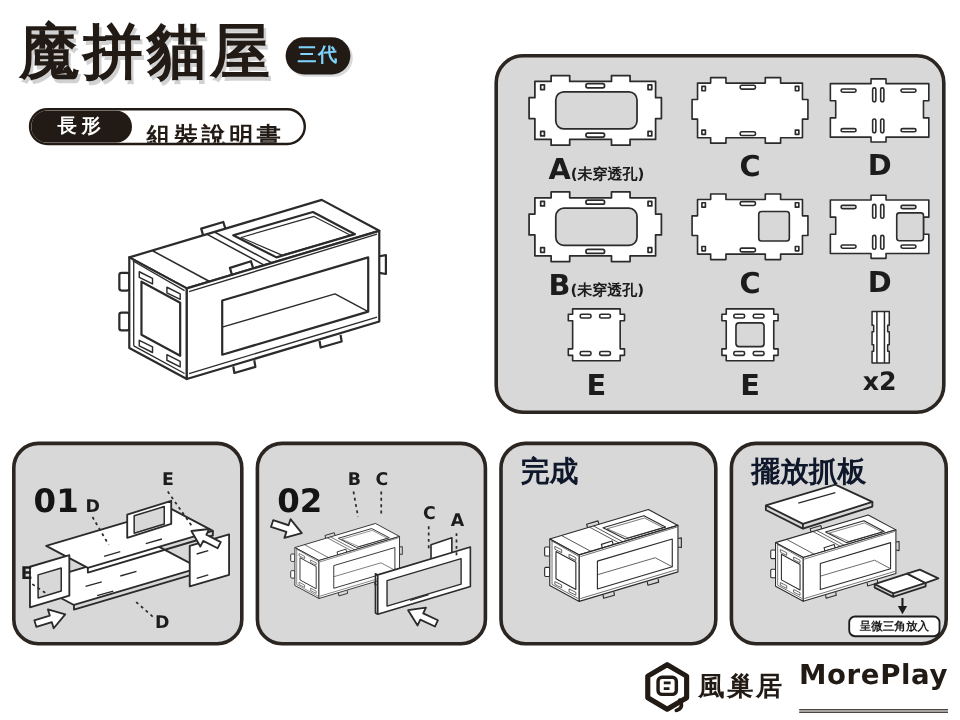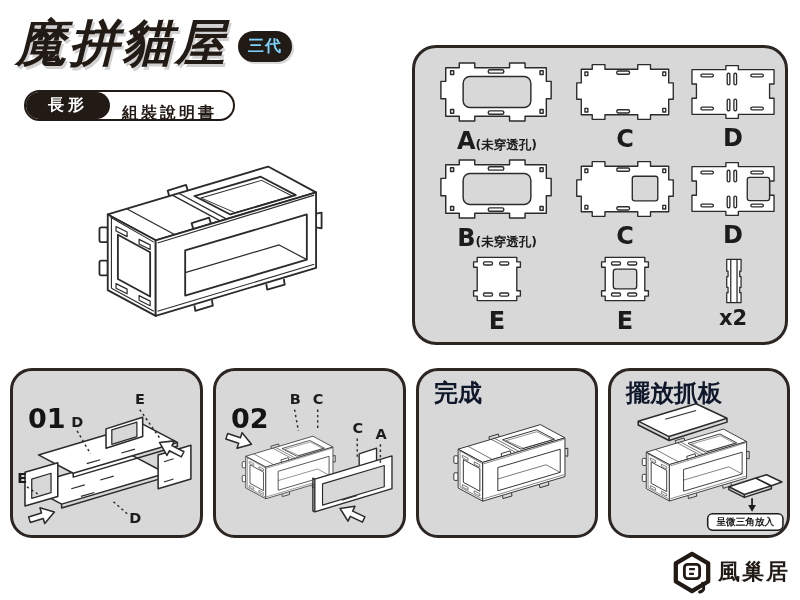--- a/index.html
+++ b/index.html
@@ -2,29 +2,29 @@
 <html><head>
 <meta charset="utf-8">
 <style>
   html,body{margin:0;padding:0;background:#fff;}
   .page{position:relative;width:800px;height:600px;background:#ffffff;overflow:hidden;
         font-family:"DejaVu Sans","Liberation Sans",sans-serif;color:#221a14;}
   
   .hdr{position:absolute;left:16px;top:18px;}
   .title-row{display:flex;align-items:flex-end;gap:10px;}
   .big-title{font-size:50px;font-weight:900;letter-spacing:3px;line-height:1;margin:0;
-             text-shadow:2px 3px 0 rgba(0,0,0,.18);font-style:italic;}
+             text-shadow:2px 3px 0 rgba(0,0,0,.18);}
   .gen-badge{display:inline-block;background:#221a14;color:#7dd3fc;font-size:16px;font-weight:800;
              padding:5px 10px;border-radius:999px;margin-bottom:6px;letter-spacing:1px;
              box-shadow:2px 2px 0 rgba(0,0,0,.15);}
   .tag-pill{position:absolute;left:8px;top:72px;display:flex;align-items:stretch;
             border:2.5px solid #221a14;border-radius:999px;overflow:hidden;background:#fff;height:27px;}
   .tag-left{background:#221a14;color:#fff;font-size:16px;font-weight:800;letter-spacing:4px;
             display:flex;align-items:center;padding:0 22px;border-radius:0 999px 999px 0;}
-  .tag-right{color:#221a14;font-size:16px;font-weight:800;letter-spacing:3px;
+  .tag-right{color:#221a14;font-size:20px;font-weight:800;letter-spacing:3px;
              display:flex;align-items:center;padding:15px 16px 0 12px;}
   
   .hero{position:absolute;left:46px;top:126px;}
   
   .parts-panel{position:absolute;left:412px;top:45px;width:376px;height:300px;background:#d8d8d8;
                border:3px solid #2b2622;border-radius:24px;box-sizing:border-box;}
   .parts-grid{position:absolute;left:12px;top:8px;right:6px;bottom:4px;display:grid;
               grid-template-columns:140px 116px 1fr;grid-template-rows:1fr 1fr .95fr;}
   .pcell{display:flex;flex-direction:column;align-items:center;justify-content:center;gap:1px;}
   .plabel{font-weight:600;color:#1c1c1c;font-size:24px;line-height:1;display:flex;align-items:baseline;}
@@ -370,15 +370,16 @@
   <div class="footer">
     <div class="brand1">
       <svg width="40" height="44" viewBox="0 0 42 46">
         <path d="M21,4 L38,14 V33 L21,43 L4,33 V14 Z" fill="none" stroke="#221a14" stroke-width="4.5" stroke-linejoin="round"></path>
         <rect x="13" y="15" width="16" height="15" rx="3.5" fill="none" stroke="#221a14" stroke-width="3"></rect>
         <path d="M18,20 h6 M18,25 h5" stroke="#221a14" stroke-width="2.4" fill="none"></path>
         <path d="M32,35 q4,7 -3,9" stroke="#221a14" stroke-width="3.2" fill="none" stroke-linecap="round"></path>
       </svg>
       <span class="txt">風巢居</span>
     </div>
+    <div class="brand2">MorePlay</div>
   </div>
 
 </div>
 
 </body></html>

